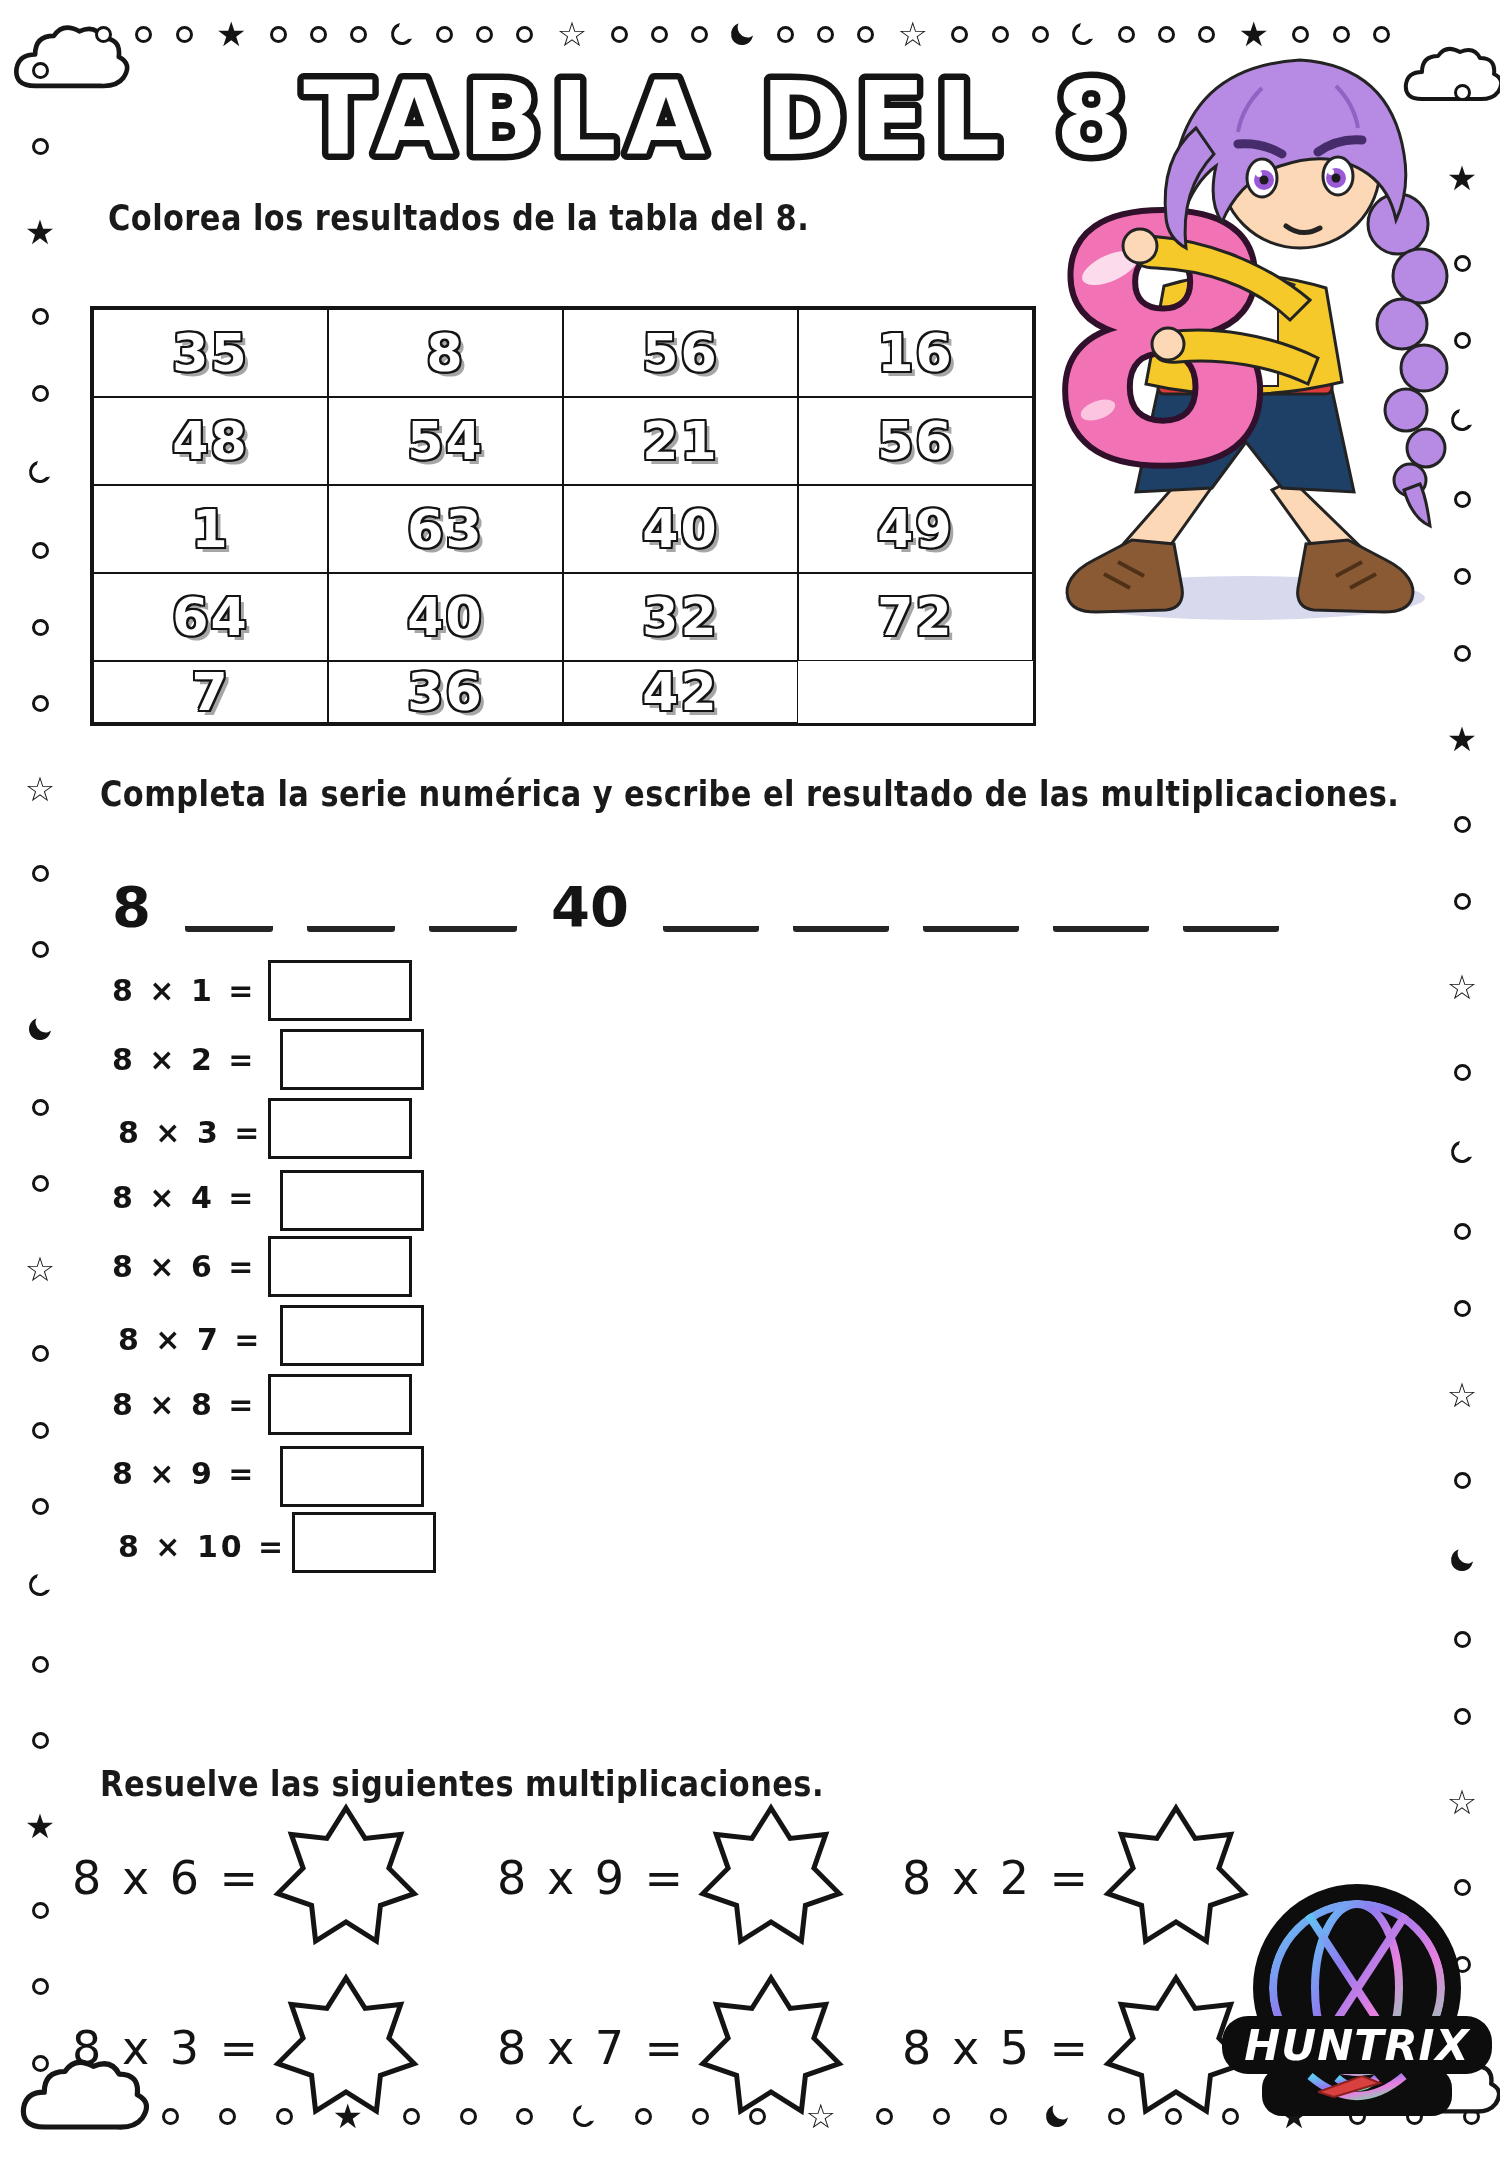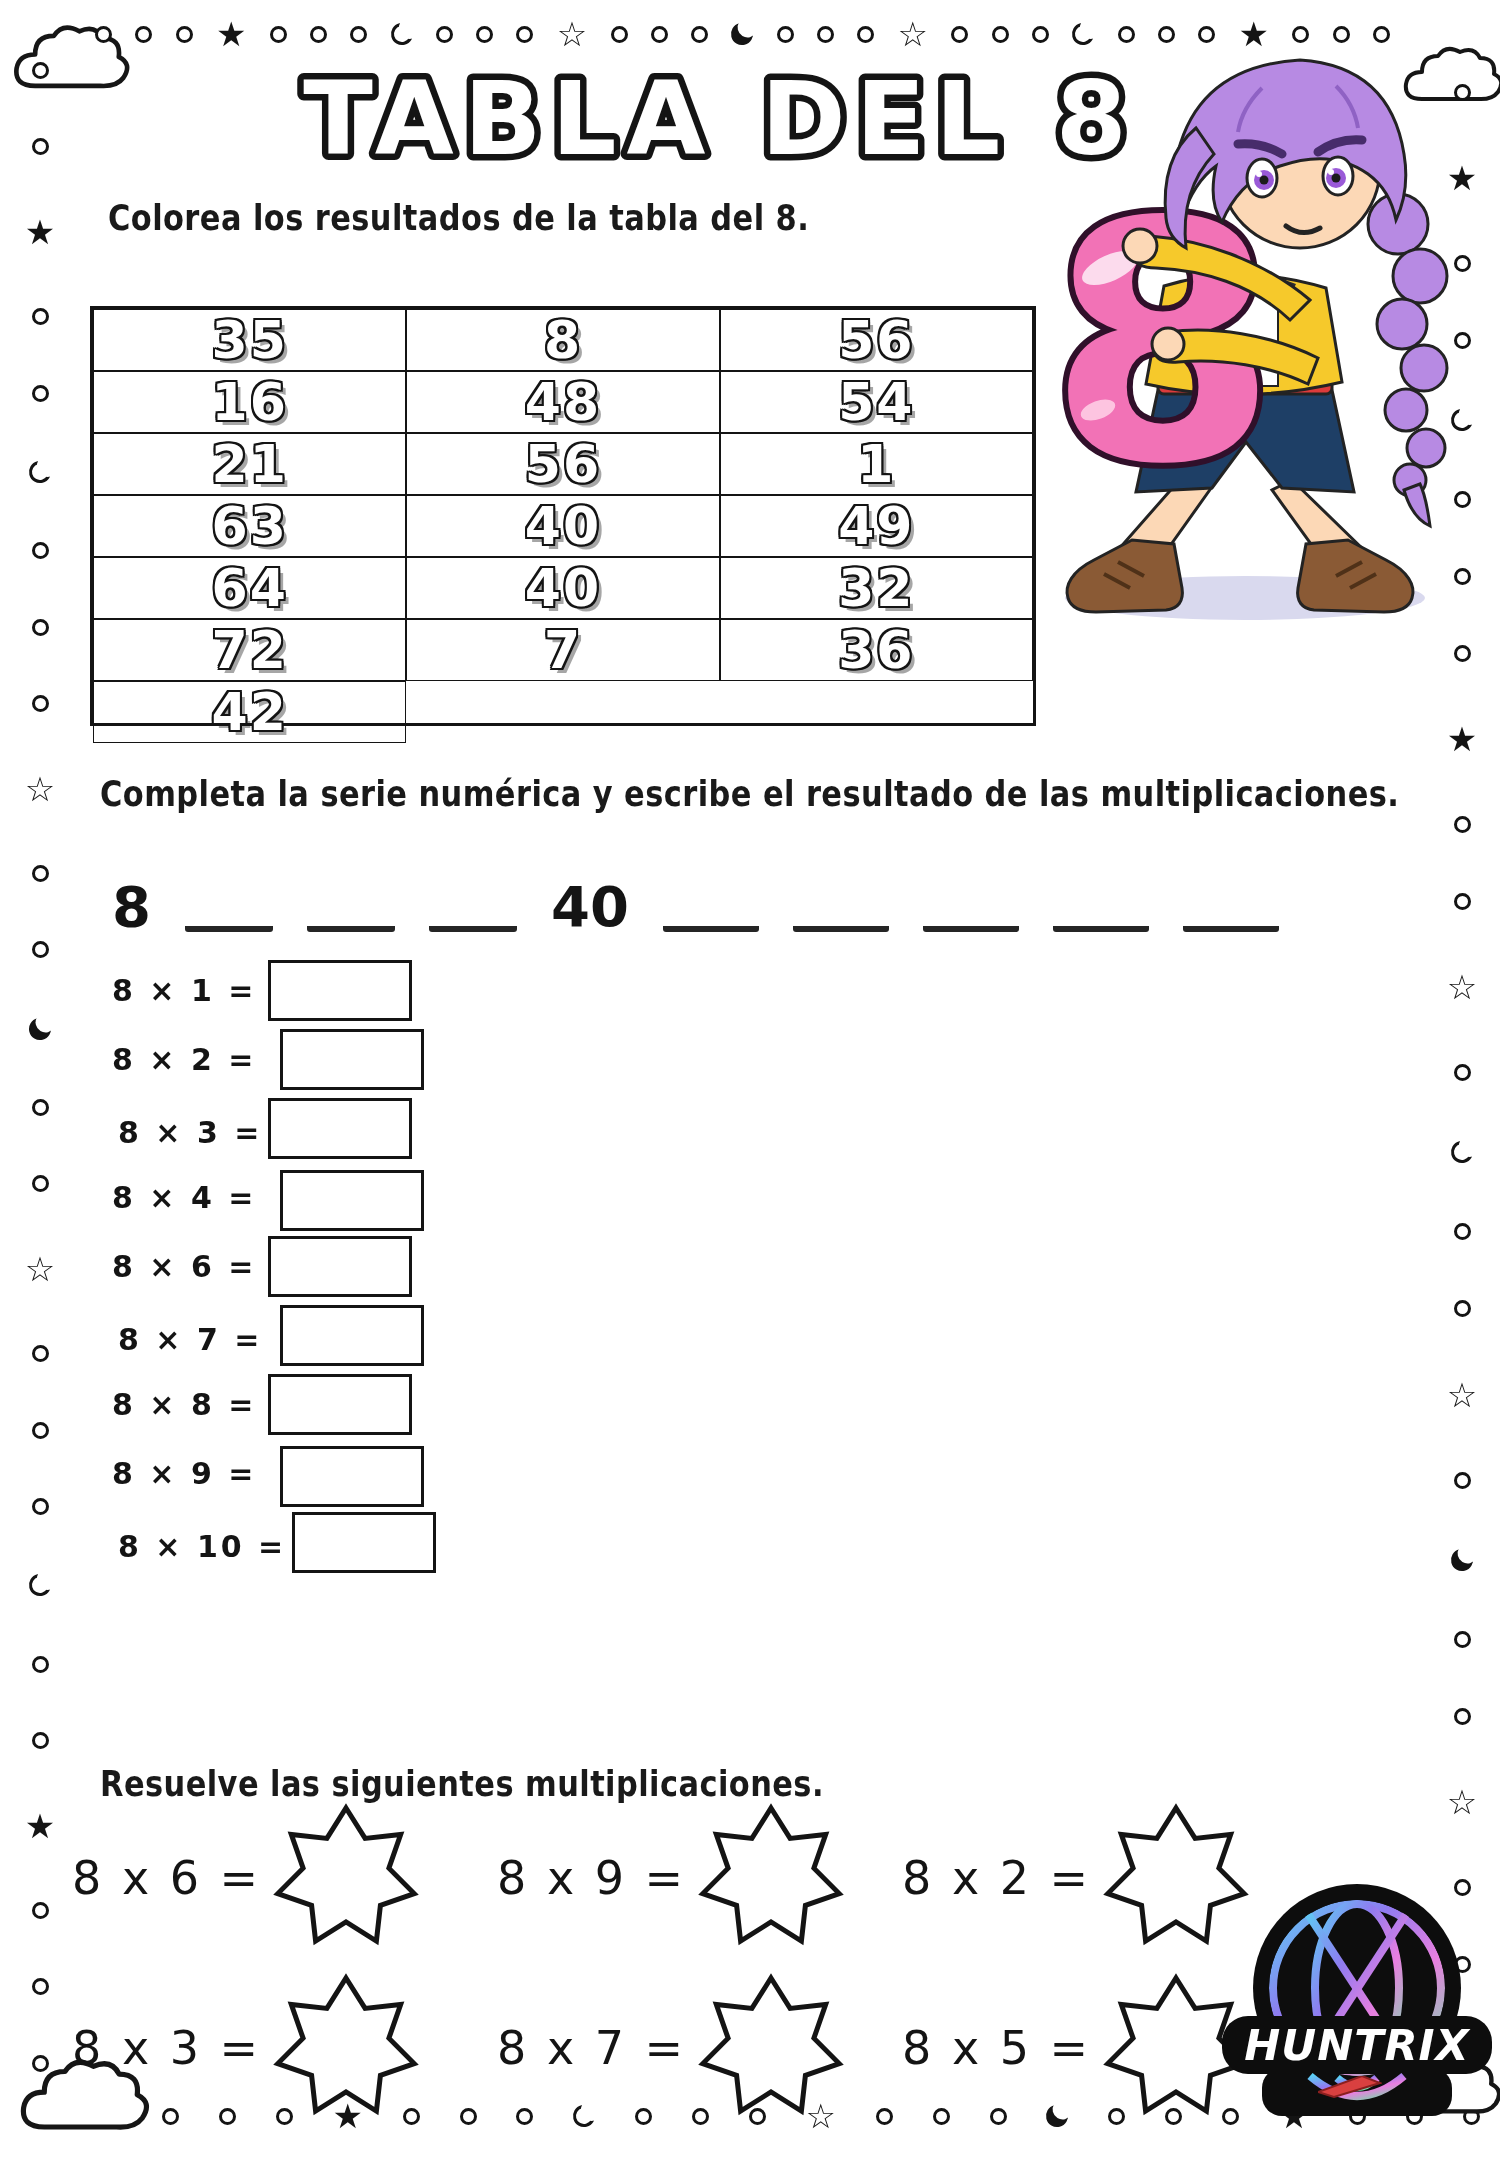--- a/index.html
+++ b/index.html
@@ -23,21 +23,21 @@
   
   .title-svg{position:absolute;left:290px;top:40px;}
   
   .instr{position:absolute;font-weight:800;font-size:35px;color:#1a1a1a;white-space:nowrap;}
   .instr>span{display:inline-block;transform:scaleX(.87);transform-origin:left center;letter-spacing:.5px;}
   .i1{left:108px;top:198px;}
   .i2{left:100px;top:774px;}
   .i3{left:100px;top:1764px;}
   
   .grid{position:absolute;left:90px;top:306px;width:940px;height:414px;
-        display:grid;grid-template-columns:repeat(3,1fr);grid-template-rows:repeat(4,1fr);
+        display:grid;grid-template-columns:repeat(4,1fr);grid-template-rows:repeat(4,1fr);
         border:3px solid #141414;background:#fff;}
   .gcell{border:1.6px solid #141414;display:flex;align-items:center;justify-content:center;}
   .bubble-num{
     font-size:52px;font-weight:800;color:#ffffff;letter-spacing:2px;
     text-shadow:-2px -2px 0 #141414,2px -2px 0 #141414,-2px 2px 0 #141414,2px 2px 0 #141414,
                 -2px 0 0 #141414,2px 0 0 #141414,0 -2px 0 #141414,0 2px 0 #141414,
                 5px 5px 0 rgba(20,20,20,.38);
   }
   
   .series{position:absolute;left:112px;top:850px;width:1340px;height:82px;

